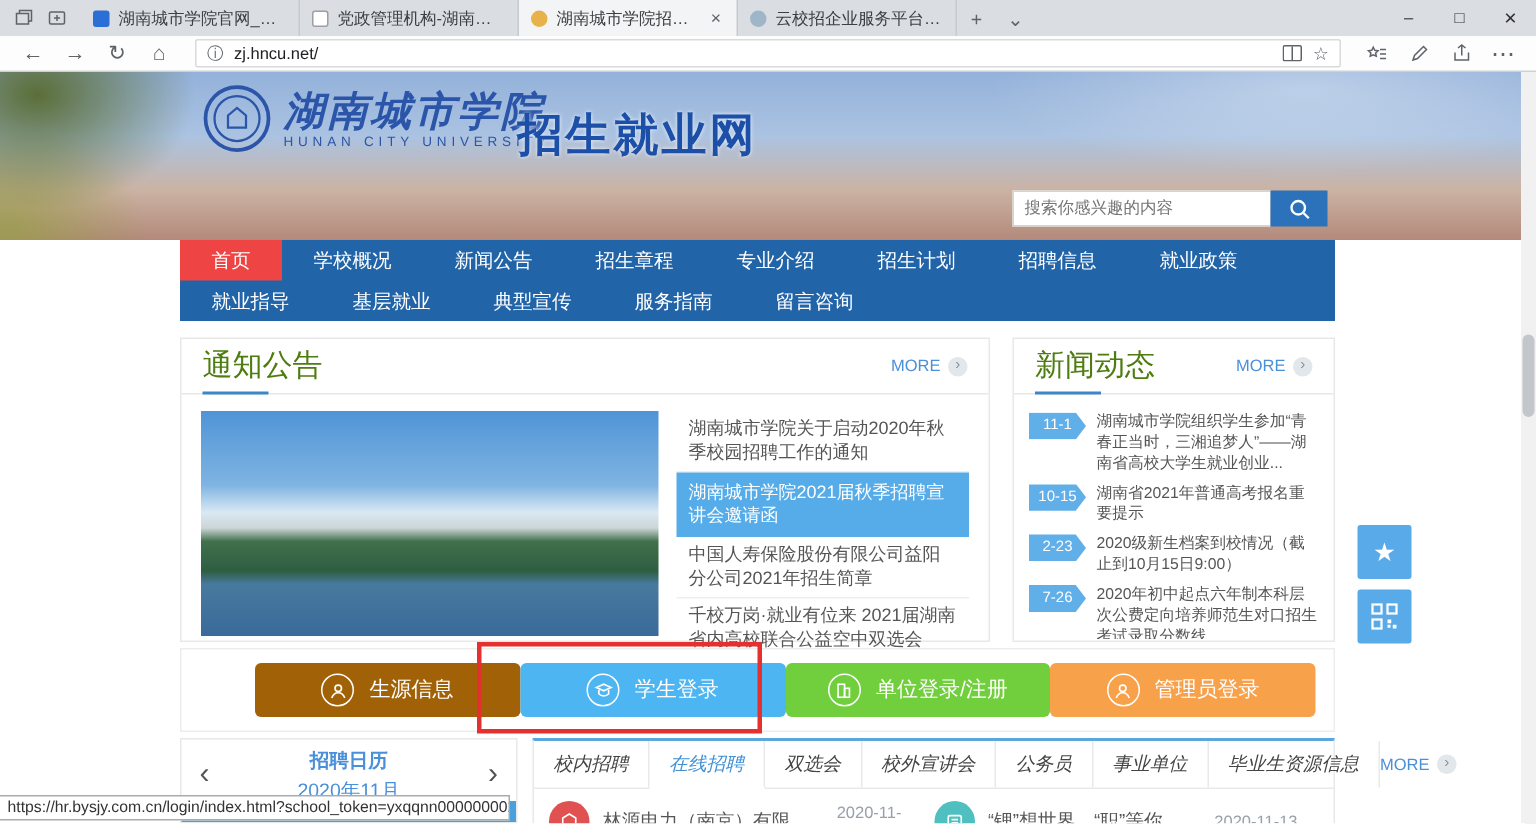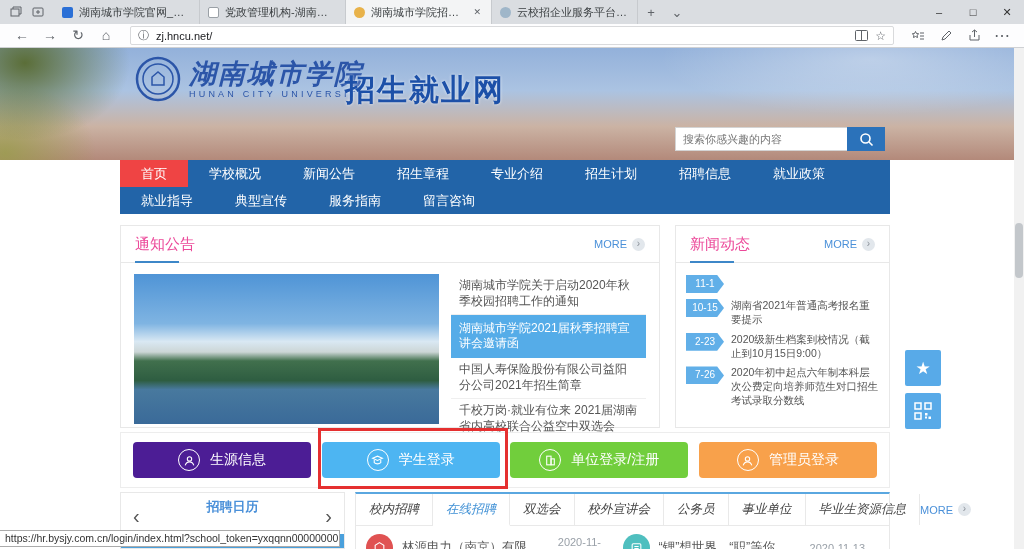--- a/index.html
+++ b/index.html
@@ -59,21 +59,21 @@
     justify-content:center; border:none; cursor:pointer; }
 
   .nav { position:absolute; left:120px; top:112px; width:770px; min-height:54px;
     background:#2264a8; display:flex; flex-wrap:wrap; align-content:flex-start; }
   .nav .ni { height:27px; line-height:27px; padding:0 21px; color:#fff; font-size:13px; cursor:pointer; }
   .nav .ni.active { background:#ef4444; }
 
   .panel { position:absolute; background:#fff; border:1px solid #e8e8e8; }
   .phead { height:37px; border-bottom:1px solid #e8e8e8; display:flex; align-items:center;
     justify-content:space-between; padding:0 14px; }
-  .ptitle { font-size:15px; color:#ec4899; position:relative; height:36px; line-height:36px; }
+  .ptitle { font-size:20px; color:#4d7c0f; position:relative; height:36px; line-height:36px; }
   .ptitle:after { content:""; position:absolute; left:0; bottom:-1px; width:44px; height:2px; background:#3d87c8; }
   .morelnk { display:flex; align-items:center; gap:5px; font-size:11px; color:#4a90d9; cursor:pointer; }
   .morecirc { width:13px; height:13px; border-radius:50%; background:#e2e7ec; color:#8a9099;
     font-size:10px; line-height:12px; text-align:center; }
 
   #notice { left:120px; top:177px; width:540px; height:203px; }
   .nbody { display:flex; gap:12px; padding:11px 13px; }
   .carousel { width:305px; height:150px; flex:none; cursor:pointer;
     background:linear-gradient(180deg,#4f94d6 0%,#7fb4e2 33%,#d9e8f3 45%,#ccd6d6 52%,#41704d 58%,#2e5d41 71%,#48799e 77%,#3a6a99 100%); }
   .nlist { flex:1; display:flex; flex-direction:column; }
@@ -88,21 +88,21 @@
   .dbadge { flex:none; width:38px; height:18px; background:#61afe8; color:#fff; font-size:10px;
     text-align:center; line-height:18px; clip-path:polygon(0 0,82% 0,100% 50%,82% 100%,0 100%); }
   .newstxt { font-size:10.5px; color:#555; line-height:1.32; overflow:hidden; }
 
   #loginrow { left:120px; top:384px; width:770px; height:56px; border:1px solid #ededed;
     display:flex; align-items:center; justify-content:space-between; padding:0 12px; }
   .lbtn { width:178px; height:36px; border-radius:4px; display:flex; align-items:center;
     justify-content:center; gap:10px; color:#fff; font-size:14px; cursor:pointer; border:none; }
   .lbtn .ring { width:22px; height:22px; border:1.4px solid #fff; border-radius:50%;
     display:flex; align-items:center; justify-content:center; }
-  .lb0 { background:#4c1d95; } .lb1 { background:#71ce3c; }
+  .lb0 { background:#a16207;margin-left:37px; } .lb1 { background:#71ce3c; }
   .lb2 { background:#4db5f2; } .lb3 { background:#f8a14b; }
   #annotation { position:absolute; left:318px; top:380px; width:190px; height:61px;
     border:3px solid #e53030; z-index:15; pointer-events:none; }
 
   #calendar { left:120px; top:444px; width:225px; height:57px; }
   .calarrow { position:absolute; top:12px; font-size:20px; color:#555; cursor:pointer; font-weight:300; }
   .calarrow.prev { left:12px; } .calarrow.next { right:12px; }
   .caltitle { text-align:center; color:#4a90d9; font-size:13px; margin-top:5px;font-weight:bold; }
   .calmonth { text-align:center; color:#4a90d9; font-size:13px; margin-top:2px; }
   .weekbar { position:absolute; left:0; right:0; bottom:0; height:14px; background:#4aa0dc;
@@ -246,20 +246,21 @@
   <div class="nav">
     <div class="ni active">首页</div>
     <div class="ni">学校概况</div>
     <div class="ni">新闻公告</div>
     <div class="ni">招生章程</div>
     <div class="ni">专业介绍</div>
     <div class="ni">招生计划</div>
     <div class="ni">招聘信息</div>
     <div class="ni">就业政策</div>
     <div class="ni">就业指导</div>
+    <div class="ni">基层就业</div>
     <div class="ni">典型宣传</div>
     <div class="ni">服务指南</div>
     <div class="ni">留言咨询</div>
   </div>
 
   <div class="panel" id="notice">
     <div class="phead">
       <span class="ptitle">通知公告</span>
       <span class="morelnk">
         <span>MORE</span>
@@ -282,20 +283,21 @@
     <div class="phead">
       <span class="ptitle">新闻动态</span>
       <span class="morelnk">
         <span>MORE</span>
         <span class="morecirc">›</span>
       </span>
     </div>
     <div class="newslist">
       <div class="newsitem">
         <span class="dbadge">11-1</span>
+        <span class="newstxt">湖南城市学院组织学生参加“青春正当时，三湘追梦人”——湖南省高校大学生就业创业...</span>
       </div>
       <div class="newsitem">
         <span class="dbadge">10-15</span>
         <span class="newstxt">湖南省2021年普通高考报名重要提示</span>
       </div>
       <div class="newsitem">
         <span class="dbadge">2-23</span>
         <span class="newstxt">2020级新生档案到校情况（截止到10月15日9:00）</span>
       </div>
       <div class="newsitem">
@@ -343,20 +345,21 @@
         </span>
       <span>管理员登录</span>
     </button>
   </div>
   <div id="annotation"></div>
 
   <div class="panel" id="calendar">
     <span class="calarrow prev">‹</span>
     <span class="calarrow next">›</span>
     <div class="caltitle">招聘日历</div>
+    <div class="calmonth">2020年11月</div>
     <div class="weekbar">
       <span>日</span>
       <span>一</span>
       <span>二</span>
       <span>三</span>
       <span>四</span>
       <span>五</span>
       <span>六</span>
     </div>
   </div>

